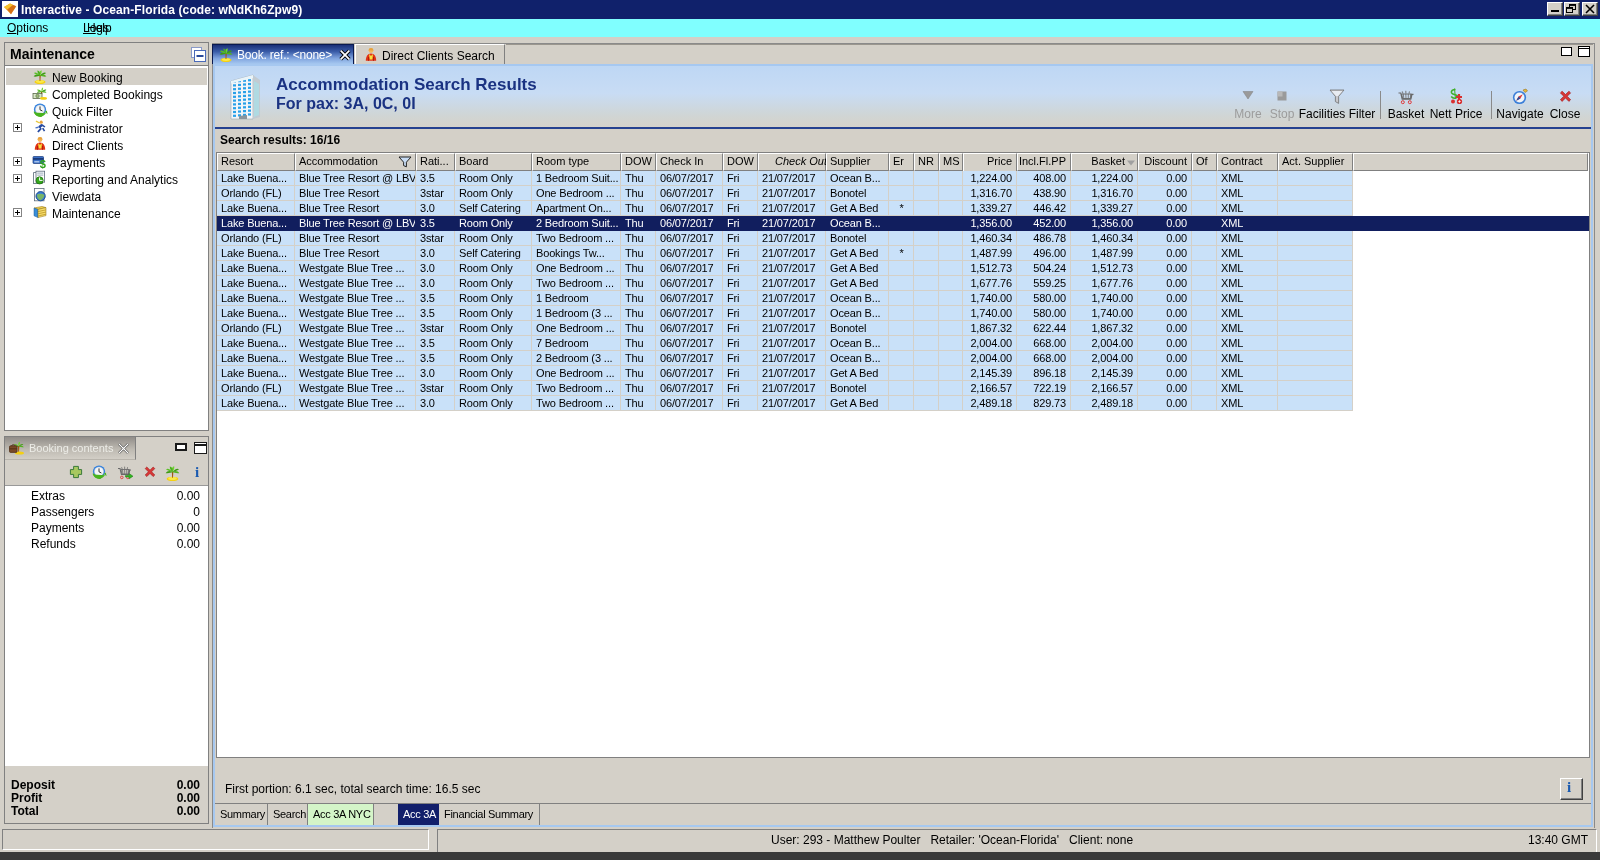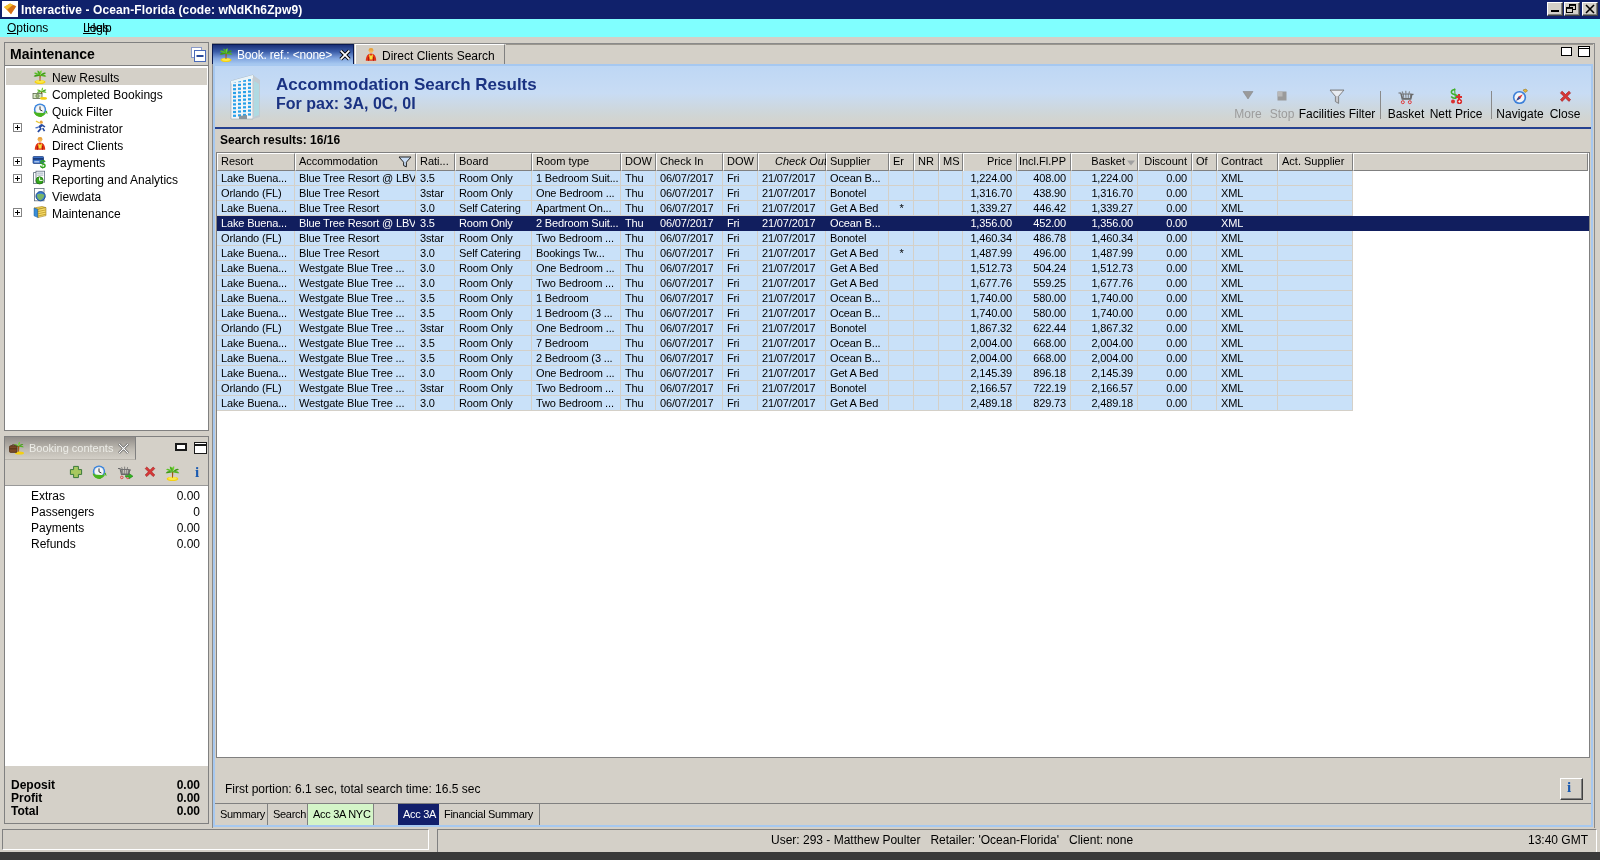--- a/index.html
+++ b/index.html
@@ -50,21 +50,21 @@
 <ellipse cx="8" cy="14" rx="5.5" ry="2" fill="#F4D013"></ellipse>
 <ellipse cx="8" cy="13.6" rx="4" ry="1.4" fill="#FBE94A"></ellipse>
 <path d="M7.6 13 L8.4 13 L8.8 7 L7.4 7 Z" fill="#A05A12"></path>
 <path d="M8 7.2 C4.8 6 2.8 6.6 1.6 8.6 C4.4 9 6.2 8.2 8 7.8 Z" fill="#3E9B14"></path>
 <path d="M8 7.2 C11.2 6 13.2 6.6 14.4 8.6 C11.6 9 9.8 8.2 8 7.8 Z" fill="#52B31E"></path>
 <path d="M8 7.4 C5.2 4.4 3.4 4 1.8 5 C3.8 6.6 6 7 8 7.4 Z" fill="#59C026"></path>
 <path d="M8 7.4 C10.8 4.4 12.6 4 14.2 5 C12.2 6.6 10 7 8 7.4 Z" fill="#3E9B14"></path>
 <path d="M8 7.6 C6.8 4.4 7.6 2.8 9.6 2.2 C10 4.4 9 6.2 8 7.6 Z" fill="#6FD133"></path>
 <path d="M8 7.6 C8.6 4.2 7.4 2.8 5.4 2.4 C5.4 4.8 6.6 6.4 8 7.6 Z" fill="#4CAF1E"></path>
 </svg></div>
-<div class="abs" style="left:47px;top:28px;font-size:12px;">New Results</div>
+<div class="abs" style="left:47px;top:28px;font-size:12px;">New Booking</div>
 <div class="abs" style="left:27px;top:42px;width:17px;height:17px;"><svg width="16" height="16" viewBox="0 0 16 16">
 <path d="M9 12 L9.8 12 L10.4 6.4 L9 6.4 Z" fill="#A05A12"></path>
 <path d="M9.7 6.6 C7.2 6 5.8 6.4 4.9 7.8 C6.8 8 8.2 7.4 9.7 7.1 Z" fill="#3E9B14"></path>
 <path d="M9.7 6.6 C12.2 6 13.6 6.4 14.5 7.8 C12.6 8 11.2 7.4 9.7 7.1 Z" fill="#52B31E"></path>
 <path d="M9.7 6.8 C7.8 4.6 6.2 4.2 5 4.9 C6.5 6 8.2 6.5 9.7 6.8 Z" fill="#59C026"></path>
 <path d="M9.7 6.8 C11.6 4.6 13.2 4.2 14.4 4.9 C12.9 6 11.2 6.5 9.7 6.8 Z" fill="#3E9B14"></path>
 <path d="M9.7 7 C9 4.6 9.6 3.2 11 2.6 C11.3 4.4 10.6 5.8 9.7 7 Z" fill="#6FD133"></path>
 <rect x="1" y="8.5" width="9" height="5" fill="#D9E8C8" stroke="#5A6A4A" stroke-width="0.8"></rect>
 <circle cx="5.5" cy="11" r="1.7" fill="#9DBB78" stroke="#5A6A4A" stroke-width="0.6"></circle>
 <ellipse cx="11.5" cy="13.4" rx="3.5" ry="1.3" fill="#F4D013"></ellipse>

